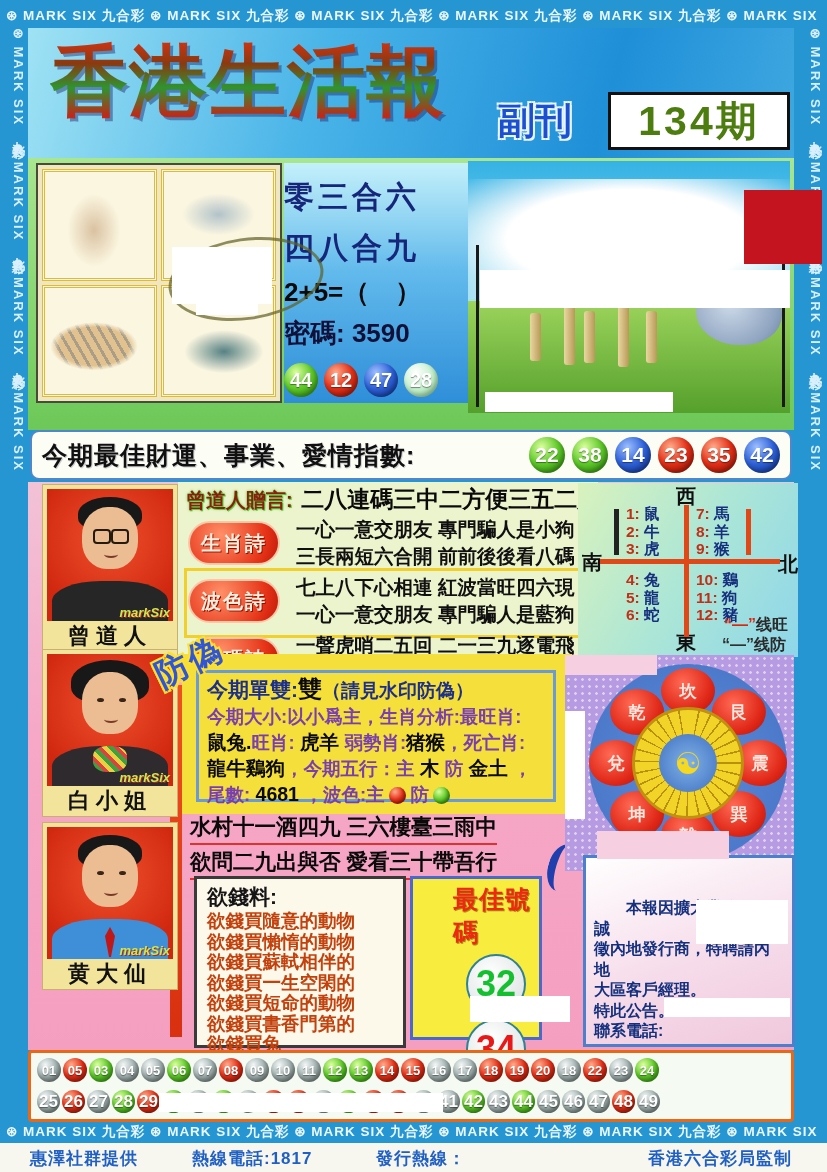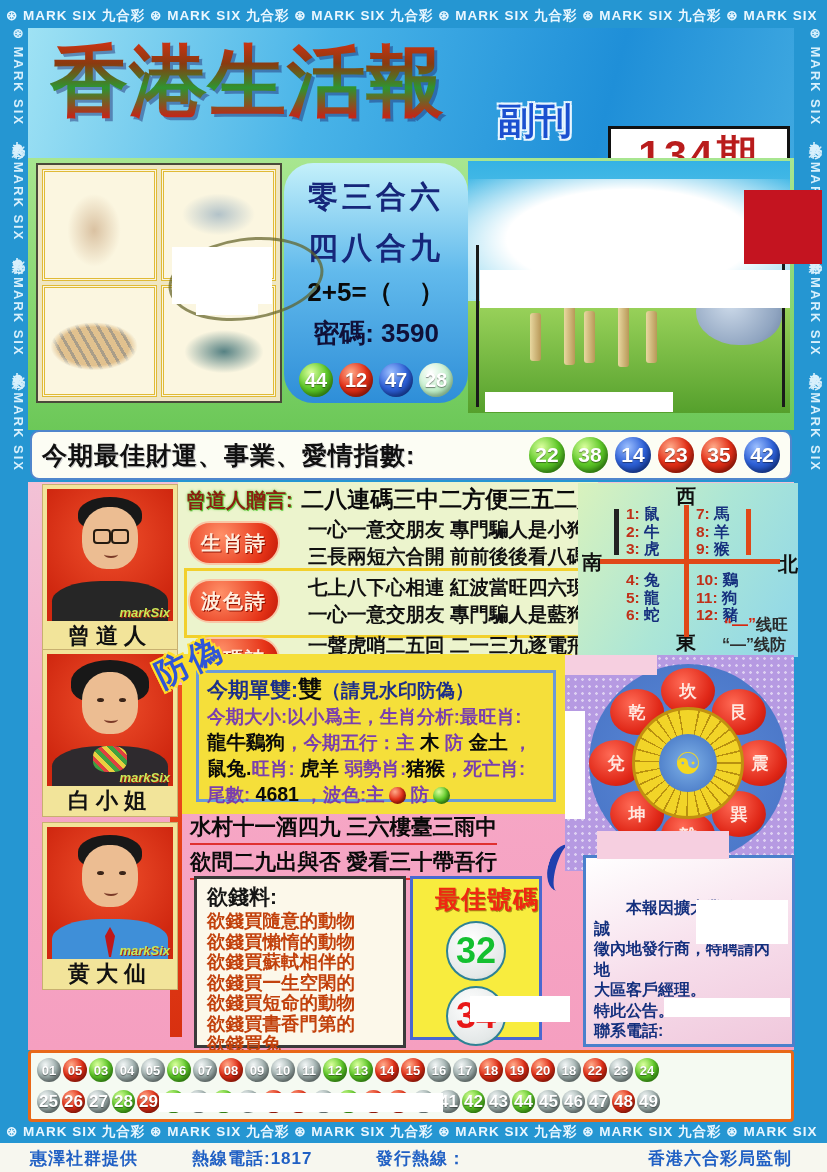--- a/index.html
+++ b/index.html
@@ -19,37 +19,37 @@
   .header{left:28px;top:28px;width:766px;height:130px;
       background:linear-gradient(105deg,#9fe2f4 0%,#49b4e8 38%,#1f8fd8 75%,#3fa8e0 100%);overflow:hidden;}
   .title{position:absolute;left:22px;top:2px;font-size:78px;font-weight:bold;letter-spacing:1px;
       background:linear-gradient(180deg,#ef3014 0%,#8a3a10 32%,#2f9430 55%,#c02818 82%,#ef3014 100%);
       -webkit-background-clip:text;background-clip:text;color:transparent;
       filter:drop-shadow(3px 3px 0 rgba(30,40,110,.45));}
   .supplement{position:absolute;left:470px;top:68px;font-size:37px;font-weight:bold;color:#1b50d0;
       text-shadow:-2px -2px 0 #e8f6ff,2px -2px 0 #e8f6ff,-2px 2px 0 #e8f6ff,2px 2px 0 #e8f6ff;}
   .issue-box{position:absolute;left:580px;top:64px;width:176px;height:52px;background:#fff;
       border:3px solid #111;display:flex;align-items:center;justify-content:center;
-      font-size:41px;font-weight:bold;color:#b91c1c;letter-spacing:3px;margin-top:34px;}
+      font-size:41px;font-weight:bold;color:#4d7c0f;letter-spacing:3px;}
   
   .row1{left:28px;top:158px;width:766px;height:272px;background:linear-gradient(180deg,#a8e690,#6cc858);}
   .animal-grid{position:absolute;left:8px;top:5px;width:246px;height:240px;background:#efe6c2;
       border:2px solid #4a4a3a;display:grid;grid-template-columns:1fr 1fr;grid-template-rows:1fr 1fr;
       gap:4px;padding:4px;box-sizing:border-box;}
   .cell{border:3px double #e0ba36;background:#fbf6e0;position:relative;overflow:hidden;}
   .cell::after{content:"";position:absolute;inset:0;}
   .cell.monkey::after{background:radial-gradient(ellipse 38px 52px at 45% 55%,rgba(190,150,110,.55),transparent 70%);}
   .cell.rat::after{background:radial-gradient(ellipse 52px 30px at 50% 40%,rgba(130,160,185,.6),transparent 70%);}
   .cell.tiger::after{background:repeating-linear-gradient(60deg,rgba(200,140,60,.5) 0 6px,rgba(70,50,30,.45) 6px 9px);
       -webkit-mask:radial-gradient(ellipse 58px 32px at 45% 55%,#000 60%,transparent 75%);
       mask:radial-gradient(ellipse 58px 32px at 45% 55%,#000 60%,transparent 75%);}
   .cell.dark::after{background:radial-gradient(ellipse 55px 30px at 55% 60%,rgba(30,90,100,.75),transparent 72%);}
   .hint-panel{position:absolute;left:256px;top:5px;width:184px;height:240px;
       background:linear-gradient(180deg,#c4f0fa 0%,#62baec 45%,#2e8ed8 100%);
-      display:flex;flex-direction:column;align-items:center;border-radius:29px;}
+      display:flex;flex-direction:column;align-items:flex-start;}
   .hint-line{font-weight:bold;white-space:nowrap;}
   .hl0,.hl1{font-size:30px;color:#16267a;letter-spacing:4px;margin-top:14px;}
   .hl1{margin-top:10px;}
   .hl2{font-size:26px;color:#0a0a0a;margin-top:6px;}
   .hl3{font-size:26px;color:#101038;margin-top:6px;}
   .hint-balls{display:flex;gap:6px;margin-top:12px;}
   
   .picture{position:absolute;left:440px;top:3px;width:322px;height:252px;overflow:hidden;
       background:linear-gradient(180deg,#35b2e4 0%,#7fd2ee 45%,#b8e8f4 60%);}
   .cloud{position:absolute;left:-10px;top:18px;width:342px;height:120px;
@@ -111,21 +111,21 @@
   .m3 .tie{position:absolute;left:50%;bottom:2px;width:10px;height:30px;margin-left:-5px;background:#c01818;
       clip-path:polygon(50% 0,100% 30%,60% 100%,40% 100%,0 30%);}
   .wm{position:absolute;right:3px;bottom:1px;font-size:13px;font-weight:bold;font-style:italic;
       color:#c8e858;text-shadow:1px 1px 0 #b02810;}
   .caption{height:30px;display:flex;align-items:center;justify-content:center;font-size:22px;
       font-weight:bold;color:#111;letter-spacing:6px;}
   
   .quote{position:absolute;left:158px;top:2px;white-space:nowrap;}
   .quote-label{font-size:20px;font-weight:bold;color:#8a1f10;text-shadow:0 0 3px #5fce3f,1px 1px 0 #5fce3f;}
   .quote-text{font-size:23px;font-weight:bold;color:#0a0a0a;margin-left:4px;}
-  .poem-row{position:absolute;left:160px;width:408px;display:flex;align-items:center;gap:28px;}
+  .poem-row{position:absolute;left:160px;width:408px;display:flex;align-items:center;gap:16px;}
   .pill{flex:none;width:88px;height:40px;border-radius:22px;
       background:radial-gradient(circle at 35% 30%,#ff9068,#e63418 70%,#c01808);
       border:2px solid #f8c8a8;display:flex;align-items:center;justify-content:center;
       font-size:20px;font-weight:bold;color:#ffefdf;letter-spacing:2px;text-shadow:1px 1px 0 #901000;}
   .plines{font-size:19.5px;font-weight:bold;color:#101010;line-height:27px;white-space:nowrap;}
   .yellow-box{position:absolute;left:156px;top:86px;width:412px;height:64px;border:3px solid #f2d02c;}
   .stamp{position:absolute;left:126px;top:158px;font-size:33px;font-weight:bold;color:#2f55d8;
       transform:rotate(-26deg);letter-spacing:3px;z-index:40;
       text-shadow:-2px -2px 0 #ffe02a,2px -2px 0 #ffe02a,-2px 2px 0 #ffe02a,2px 2px 0 #ffe02a;}
   
@@ -142,21 +142,21 @@
   .wpoem{position:absolute;left:162px;top:330px;font-size:21.5px;font-weight:bold;color:#0a0a0a;line-height:30px;}
   .wpoem span{display:inline-block;border-bottom:2px solid #e03030;padding-bottom:1px;margin-bottom:2px;}
   .crescent{position:absolute;left:520px;top:362px;width:22px;height:48px;border-radius:50%;
       border-left:8px solid #1f3fae;transform:rotate(16deg);}
   
   .money-box{position:absolute;left:166px;top:394px;width:212px;height:172px;background:#fcf8ea;
       border:3px solid #3a3a3a;box-sizing:border-box;padding:4px 10px;}
   .money-title{font-size:21px;font-weight:bold;color:#151515;}
   .money-item{font-size:18.5px;font-weight:bold;color:#c2410c;line-height:20.5px;}
   .best-box{position:absolute;left:382px;top:394px;width:132px;height:164px;background:#f8ec3e;
-      border:3px solid #4a68d0;box-sizing:border-box;text-align:right;}
+      border:3px solid #4a68d0;box-sizing:border-box;text-align:left;padding-left:40px;}
   .best-title{font-size:25px;font-weight:bold;color:#ef2812;letter-spacing:1px;margin-top:4px;
       text-shadow:1px 1px 0 #a89018;}
   .best-ball{width:56px;height:56px;border-radius:50%;margin:5px auto 0 auto;
       background:radial-gradient(circle at 40% 32%,#ffffff,#e4e8e8 70%,#c8d0d0);
       border:2px solid #2e8294;display:flex;align-items:center;justify-content:center;
       font-size:36px;font-weight:bold;}
   .best-green{color:#14c030;} .best-red{color:#e81818;}
   
   .compass{position:absolute;left:550px;top:1px;width:220px;height:174px;
       background:linear-gradient(120deg,#d9f2bd 0%,#ace6d6 50%,#8ed6ea 100%);}
@@ -340,24 +340,24 @@
 
     <div class="analysis-bg"></div>
     <div class="analysis-box">
       <div>
         <span class="a-lab" style="font-size:21px;">今期單雙:</span><span class="a-val a-big">雙</span><span class="a-lab">（請見水印防偽）</span>
       </div>
       <div>
         <span class="a-pur">今期大小:以小爲主，生肖分析:最旺肖:</span>
       </div>
       <div>
+        <span class="a-val">鼠兔.</span><span class="a-pur">旺肖:</span><span class="a-val"> 虎羊 </span><span class="a-pur">弱勢肖:</span><span class="a-val">猪猴</span><span class="a-pur">，</span><span class="a-pur">死亡肖:</span>
+      </div>
+      <div>
         <span class="a-val">龍牛鷄狗</span><span class="a-pur">，</span><span class="a-pur">今期五行：</span><span class="a-pur">主</span><span class="a-val"> 木 </span><span class="a-pur">防</span><span class="a-val"> 金土 </span><span class="a-pur">，</span>
-      </div>
-      <div>
-        <span class="a-val">鼠兔.</span><span class="a-pur">旺肖:</span><span class="a-val"> 虎羊 </span><span class="a-pur">弱勢肖:</span><span class="a-val">猪猴</span><span class="a-pur">，</span><span class="a-pur">死亡肖:</span>
       </div>
       <div>
         <span class="a-pur">尾數:</span><span class="a-val"> 4681 </span><span class="a-pur">，波色:</span><span class="a-pur">主</span>
         <span class="mini c-red"></span>
         <span class="a-pur">防</span>
         <span class="mini c-green"></span>
       </div>
     </div>
 
     <div class="wpoem">

